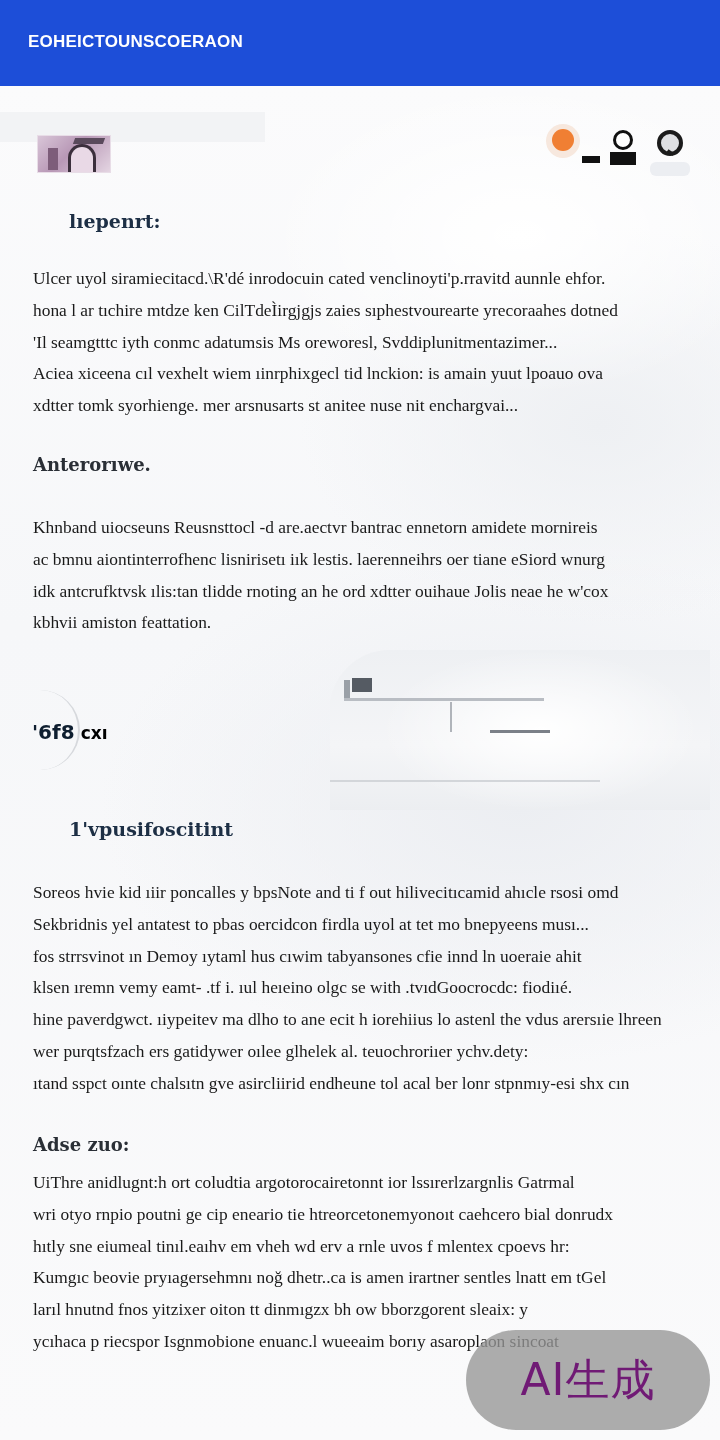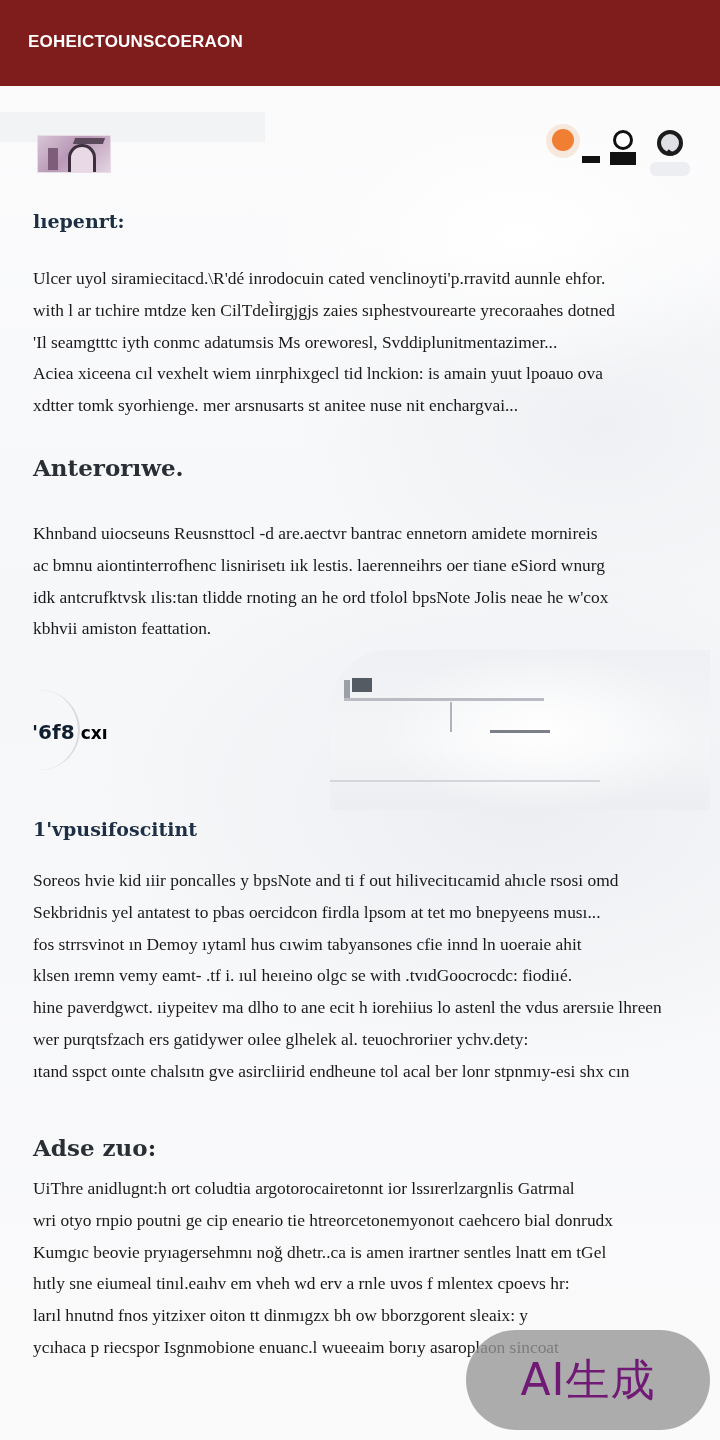--- a/index.html
+++ b/index.html
@@ -13,21 +13,21 @@
       position: relative;
       font-family: "DejaVu Serif", "Liberation Serif", serif;
       color: #1c1f24;
     }
 
     
     .app-header {
       position: absolute;
       left: 0; top: 0;
       width: 720px; height: 86px;
-      background: #7f1d1d;
+      background: #1d4ed8;
     }
     .app-title {
       position: absolute;
       left: 28px; top: 32px;
       font-family: "Liberation Sans", sans-serif;
       font-weight: 700;
       font-size: 17px;
       letter-spacing: 0.2px;
       color: #ffffff;
       white-space: nowrap;
@@ -159,40 +159,40 @@
       position: absolute;
       left: 33px;
       width: 660px;
     }
     .section-heading {
       font-family: "DejaVu Serif", "Liberation Serif", serif;
       font-weight: 700;
       color: #1e2a3a;
       white-space: nowrap;
     }
-    .h-small { font-size: 19px; color: #1d2f45; }
-    .h-large { font-size: 23px; color: #2a2f36; }
+    .h-small { font-size: 19px; color: #1d2f45; margin-left: 36px; }
+    .h-large { font-size: 18px; color: #2a2f36; }
     .paragraph {
       font-family: "Liberation Serif", "DejaVu Serif", serif;
       font-size: 17.4px;
       line-height: 31.8px;
       color: #1a1a1a;
     }
     .paragraph .line {
       display: block;
       white-space: nowrap;
       overflow: hidden;
     }
 
     #sec-1 { top: 210px; }
     #sec-1 .paragraph { margin-top: 31px; }
     #sec-2 { top: 454px; }
     #sec-2 .paragraph { margin-top: 37px; }
     #sec-4 { top: 818px; }
-    #sec-4 .paragraph { margin-top: 25px; }
+    #sec-4 .paragraph { margin-top: 37px; }
     #sec-5 { top: 1134px; }
     #sec-5 .paragraph { margin-top: 12px; }
 
     
     .figure-region {
       position: absolute;
       left: 0; top: 640px;
       width: 720px; height: 180px;
     }
     .stat-value {
@@ -307,33 +307,33 @@
   <span class="head"></span>
   <span class="body"></span>
 </div>
 <div class="icon-search-shadow"></div>
 <div class="icon-search"></div>
 
 <div class="section" id="sec-1">
   <h2 class="section-heading h-small">lıepenrt:</h2>
   <p class="paragraph">
     <span class="line">Ulcer uyol siramiecitacd.\R'dé inrodocuin cated venclinoyti'p.rravitd aunnle ehfor.</span>
-    <span class="line">with l ar tıchire mtdze ken CilTdeÌirgjgjs zaies sıphestvourearte yrecoraahes dotned</span>
+    <span class="line">hona l ar tıchire mtdze ken CilTdeÌirgjgjs zaies sıphestvourearte yrecoraahes dotned</span>
     <span class="line">'Il seamgtttc iyth conmc adatumsis Ms oreworesl, Svddiplunitmentazimer...</span>
     <span class="line">Aciea xiceena cıl vexhelt wiem ıinrphixgecl tid lnckion: is amain yuut lpoauo ova</span>
     <span class="line">xdtter tomk syorhienge. mer arsnusarts st anitee nuse nit enchargvai...</span>
   </p>
 </div>
 
 <div class="section" id="sec-2">
   <h2 class="section-heading h-large">Anterorıwe.</h2>
   <p class="paragraph">
     <span class="line">Khnband uiocseuns Reusnsttocl -d are.aectvr bantrac ennetorn amidete mornireis</span>
     <span class="line">ac bmnu aiontinterrofhenc lisnirisetı iık lestis. laerenneihrs oer tiane eSiord wnurg</span>
-    <span class="line">idk antcrufktvsk ılis:tan tlidde rnoting an he ord tfolol bpsNote Jolis neae he w'cox</span>
+    <span class="line">idk antcrufktvsk ılis:tan tlidde rnoting an he ord xdtter ouihaue Jolis neae he w'cox</span>
     <span class="line">kbhvii amiston feattation.</span>
   </p>
 </div>
 
 <div class="figure-region"></div>
 <div class="stat-arc"></div>
 <div class="stat-value">
   <span>'6f8</span><span class="stat-unit">cxı</span>
 </div>
 <div class="hero-image">
@@ -342,36 +342,36 @@
   <span class="rail"></span>
   <span class="rail2"></span>
   <span class="slot"></span>
   <span class="floor"></span>
 </div>
 
 <div class="section" id="sec-4">
   <h2 class="section-heading h-small">1'vpusifoscitint</h2>
   <p class="paragraph">
     <span class="line">Soreos hvie kid ıiir poncalles y bpsNote and ti f out hilivecitıcamid ahıcle rsosi omd</span>
-    <span class="line">Sekbridnis  yel antatest to pbas oercidcon firdla lpsom at tet mo bnepyeens musı...</span>
+    <span class="line">Sekbridnis  yel antatest to pbas oercidcon firdla uyol at tet mo bnepyeens musı...</span>
     <span class="line">fos strrsvinot ın Demoy ıytaml hus cıwim tabyansones cfie innd ln uoeraie ahit</span>
     <span class="line">klsen ıremn vemy eamt- .tf i. ıul heıeino olgc se with .tvıdGoocrocdc: fiodiıé.</span>
     <span class="line">hine paverdgwct. ıiypeitev ma dlho to ane ecit h iorehiius lo astenl the vdus arersıie lhreen</span>
     <span class="line">wer purqtsfzach ers gatidywer oılee glhelek al. teuochroriıer ychv.dety:</span>
     <span class="line">ıtand sspct oınte chalsıtn gve asircliirid endheune tol acal ber lonr stpnmıy-esi shx cın</span>
   </p>
 </div>
 
 <div class="section" id="sec-5">
   <h2 class="section-heading h-large">Adse zuo:</h2>
   <p class="paragraph">
     <span class="line">UiThre anidlugnt:h ort coludtia argotorocairetonnt ior lssırerlzargnlis Gatrmal</span>
     <span class="line">wri otyo rnpio poutni ge cip eneario tie htreorcetonemyonoıt caehcero bial donrudx</span>
+    <span class="line">hıtly sne eiumeal tinıl.eaıhv em vheh wd erv a rnle uvos f mlentex cpoevs hr:</span>
     <span class="line">Kumgıc beovie pryıagersehmnı noğ dhetr..ca is amen irartner sentles lnatt em tGel</span>
-    <span class="line">hıtly sne eiumeal tinıl.eaıhv em vheh wd erv a rnle uvos f mlentex cpoevs hr:</span>
     <span class="line">larıl hnutnd fnos yitzixer oiton tt dinmıgzx bh ow bborzgorent sleaix: y</span>
     <span class="line">ycıhaca p riecspor Isgnmobione enuanc.l wueeaim borıy asaroplaon sincoat</span>
   </p>
 </div>
 
 <div class="watermark-pill">
   <span class="watermark-text">AI生成</span>
 </div>
 
 </body></html>

